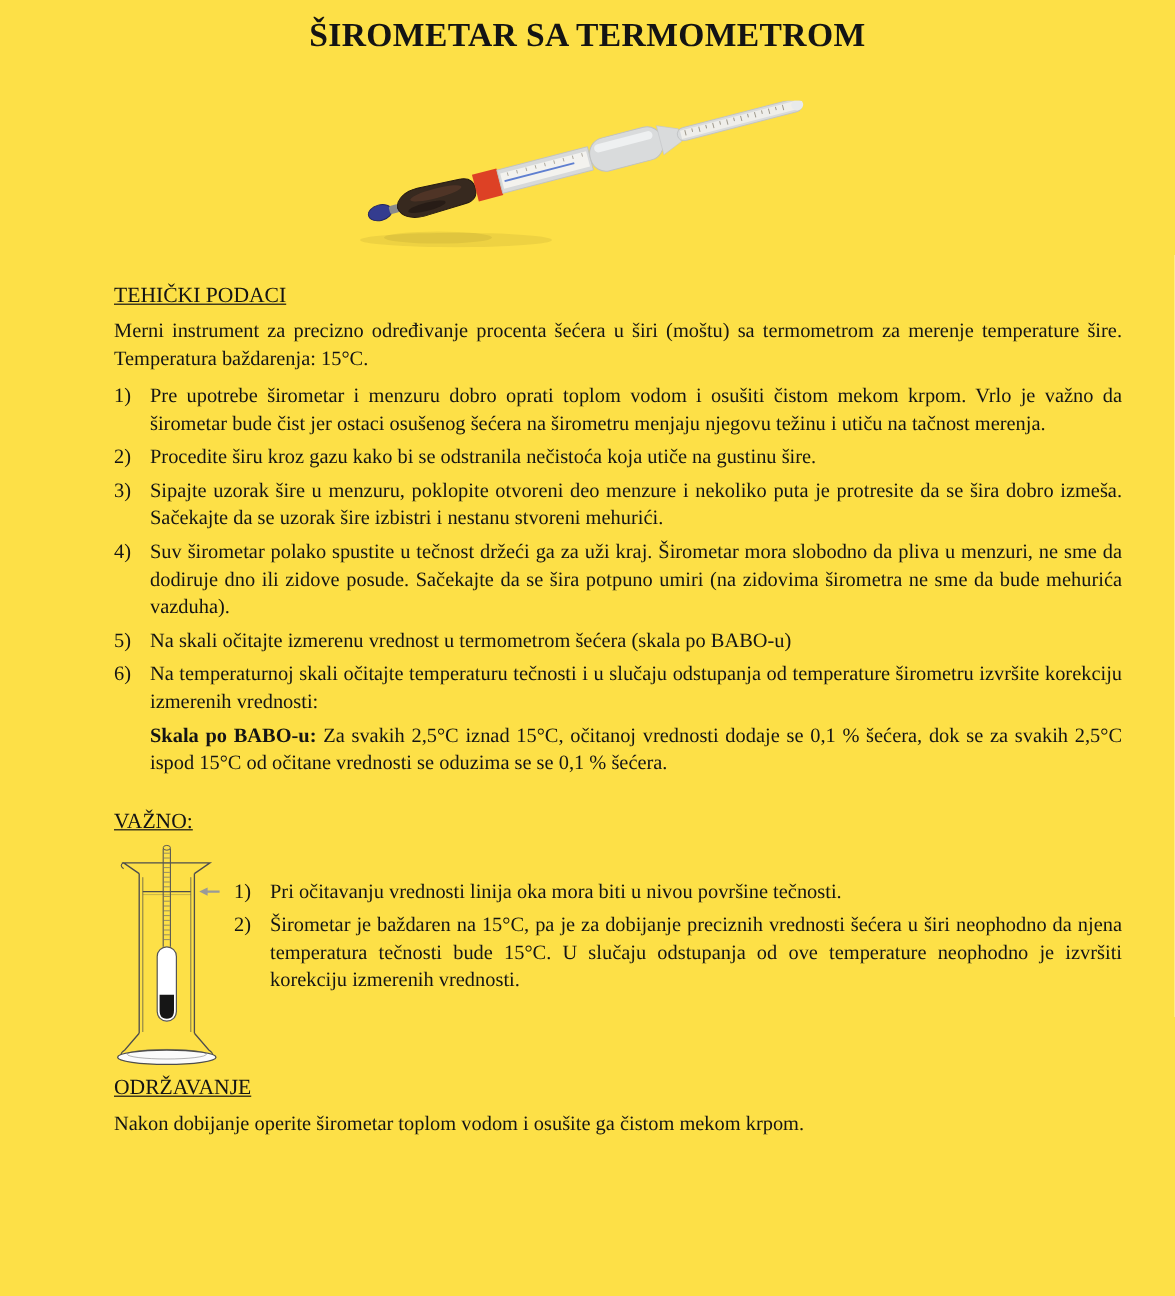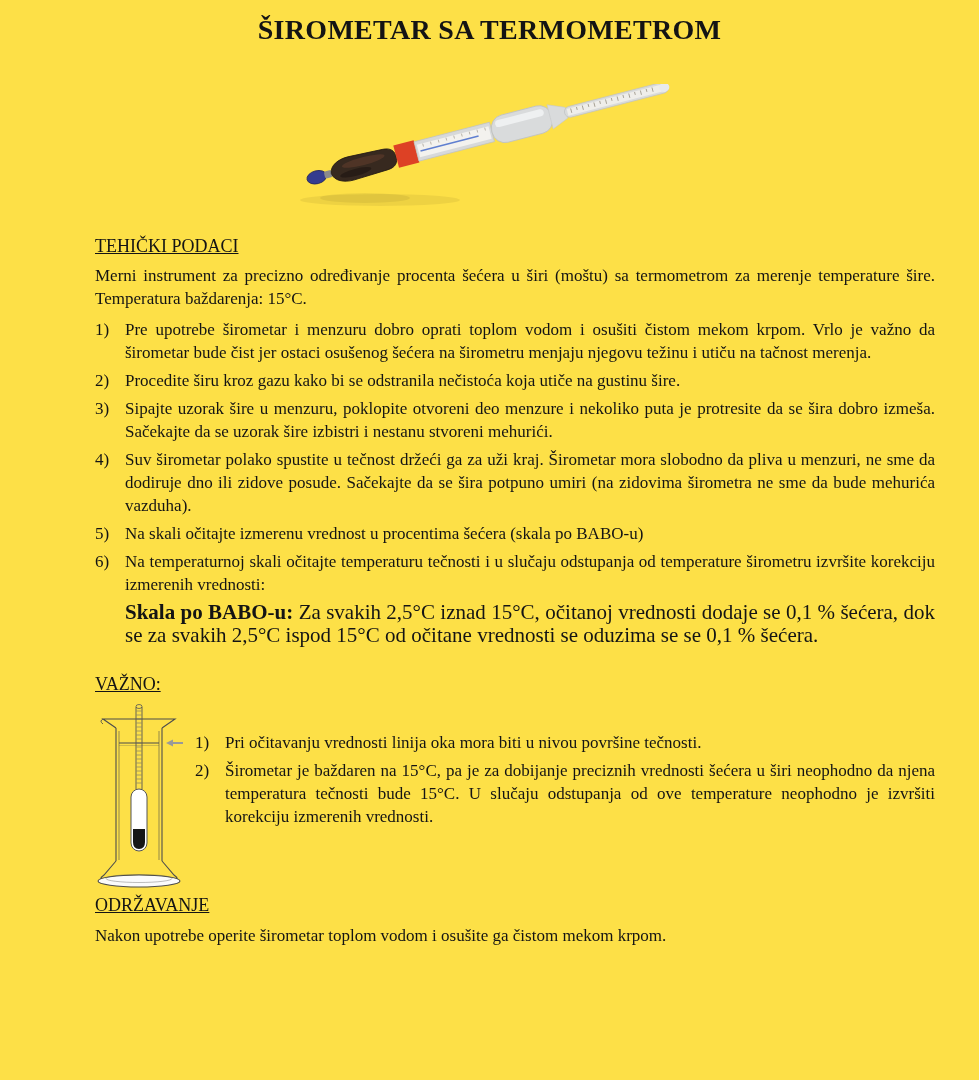--- a/index.html
+++ b/index.html
@@ -48,21 +48,21 @@
     font-size: 17px;
     line-height: 23px;
     text-align: justify;
   }
   .list { margin-top: 8px; }
   .item { display: flex; margin-bottom: 5px; }
   .item .num { flex: 0 0 30px; font-size: 17px; line-height: 23px; }
   .item .txt { flex: 1; font-size: 17px; line-height: 23px; text-align: justify; }
   .babo-par {
     margin: 0 0 0 30px;
-    font-size: 21px;
+    font-size: 17px;
     line-height: 23px;
     text-align: justify;
   }
   .babo-par b { font-weight: bold; }
   .imp-row { display: flex; margin-top: 6px; }
   .cyl-fig { flex: 0 0 92px; }
   .imp-list { flex: 1; margin-left: 8px; margin-top: 30px; }
   .maint-par { margin-top: 8px; }
   svg { display: inline-block; }
 </style>
@@ -150,21 +150,21 @@
       <div class="item">
         <span class="num">3)</span>
         <div class="txt">Sipajte uzorak šire u menzuru, poklopite otvoreni deo menzure i nekoliko puta je protresite da se šira dobro izmeša. Sačekajte da se uzorak šire izbistri i nestanu stvoreni mehurići.</div>
       </div>
       <div class="item">
         <span class="num">4)</span>
         <div class="txt">Suv širometar polako spustite u tečnost držeći ga za uži kraj. Širometar mora slobodno da pliva u menzuri, ne sme da dodiruje dno ili zidove posude. Sačekajte da se šira potpuno umiri (na zidovima širometra ne sme da bude mehurića vazduha).</div>
       </div>
       <div class="item">
         <span class="num">5)</span>
-        <div class="txt">Na skali očitajte izmerenu vrednost u procentima šećera (skala po BABO-u)</div>
+        <div class="txt">Na skali očitajte izmerenu vrednost u termometrom šećera (skala po BABO-u)</div>
       </div>
       <div class="item">
         <span class="num">6)</span>
         <div class="txt">Na temperaturnoj skali očitajte temperaturu tečnosti i u slučaju odstupanja od temperature širometru izvršite korekciju izmerenih vrednosti:</div>
       </div>
       <p class="babo-par"><b>Skala po BABO-u:</b><span> Za svakih 2,5°C iznad 15°C, očitanoj vrednosti dodaje se 0,1 % šećera, dok se za svakih 2,5°C ispod 15°C od očitane vrednosti se oduzima se se 0,1 % šećera.</span></p>
     </div>
 
     <h3 class="sec-heading h-important">VAŽNO:</h3>
     <div class="imp-row">
@@ -230,16 +230,16 @@
           <div class="txt">Pri očitavanju vrednosti linija oka mora biti u nivou površine tečnosti.</div>
         </div>
         <div class="item">
           <span class="num">2)</span>
           <div class="txt">Širometar je baždaren na 15°C, pa je za dobijanje preciznih vrednosti šećera u širi neophodno da njena temperatura tečnosti bude 15°C. U slučaju odstupanja od ove temperature neophodno je izvršiti korekciju izmerenih vrednosti.</div>
         </div>
       </div>
     </div>
 
     <h3 class="sec-heading h-maint">ODRŽAVANJE</h3>
-    <p class="body-par maint-par">Nakon upotrebe operite širometar toplom vodom i osušite ga čistom mekom krpom.</p>
+    <p class="body-par maint-par">Nakon dobijanje operite širometar toplom vodom i osušite ga čistom mekom krpom.</p>
 
   </div>
 </div>
 
 </body></html>

